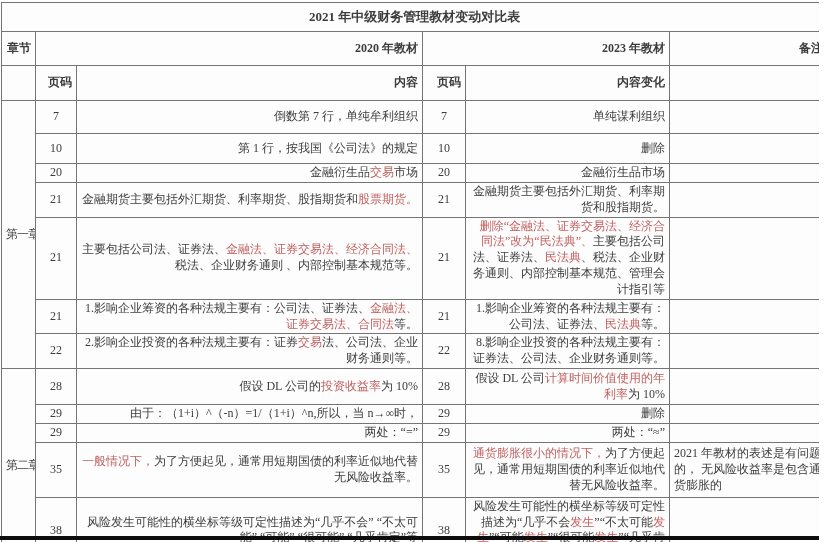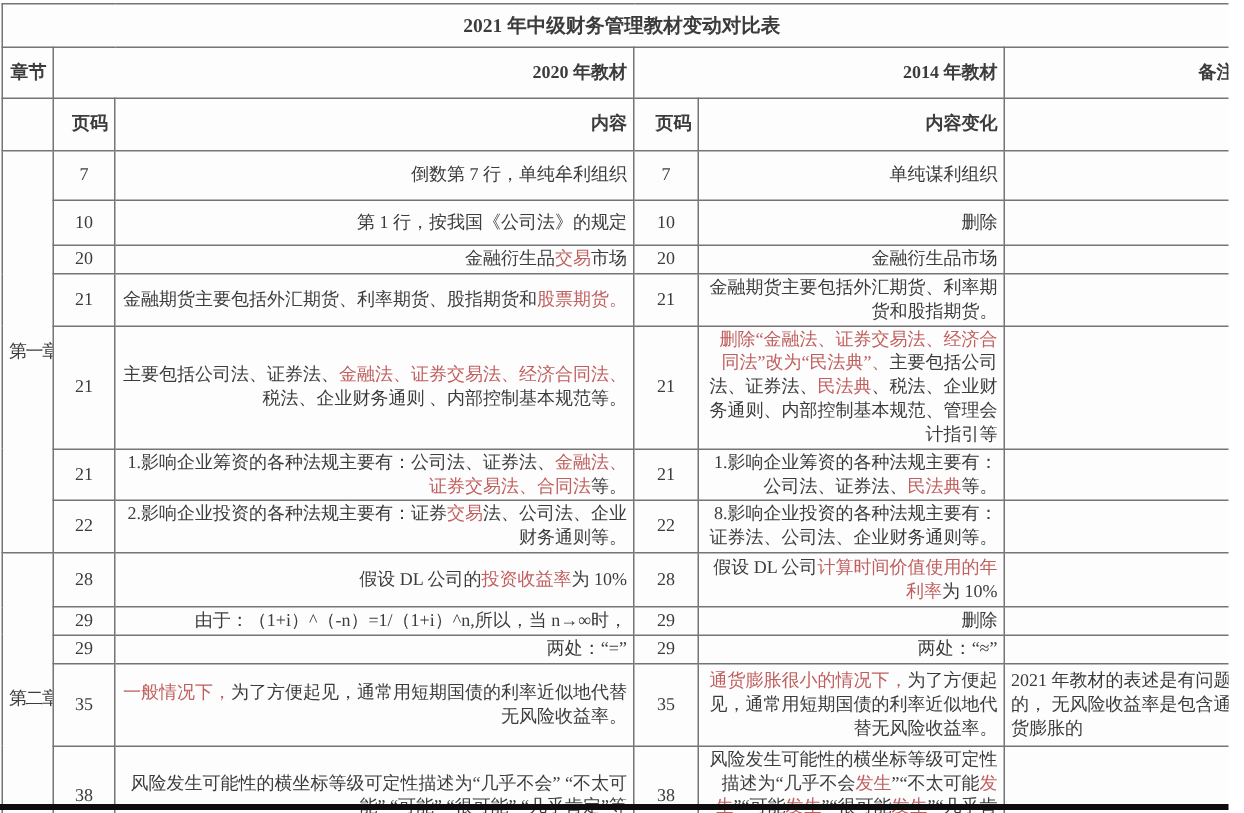--- a/index.html
+++ b/index.html
@@ -73,21 +73,21 @@
       <col style="width:204px">
       <col style="width:158px">
     </colgroup>
     <thead>
       <tr class="title-row">
         <th colspan="6">2021 年中级财务管理教材变动对比表</th>
       </tr>
       <tr class="head-a">
         <th>章节</th>
         <th colspan="2">2020 年教材</th>
-        <th colspan="2">2014 年教材</th>
+        <th colspan="2">2023 年教材</th>
         <th>备注</th>
       </tr>
       <tr class="head-b">
         <th></th>
         <th>页码</th>
         <th>内容</th>
         <th>页码</th>
         <th>内容变化</th>
         <th></th>
       </tr>

